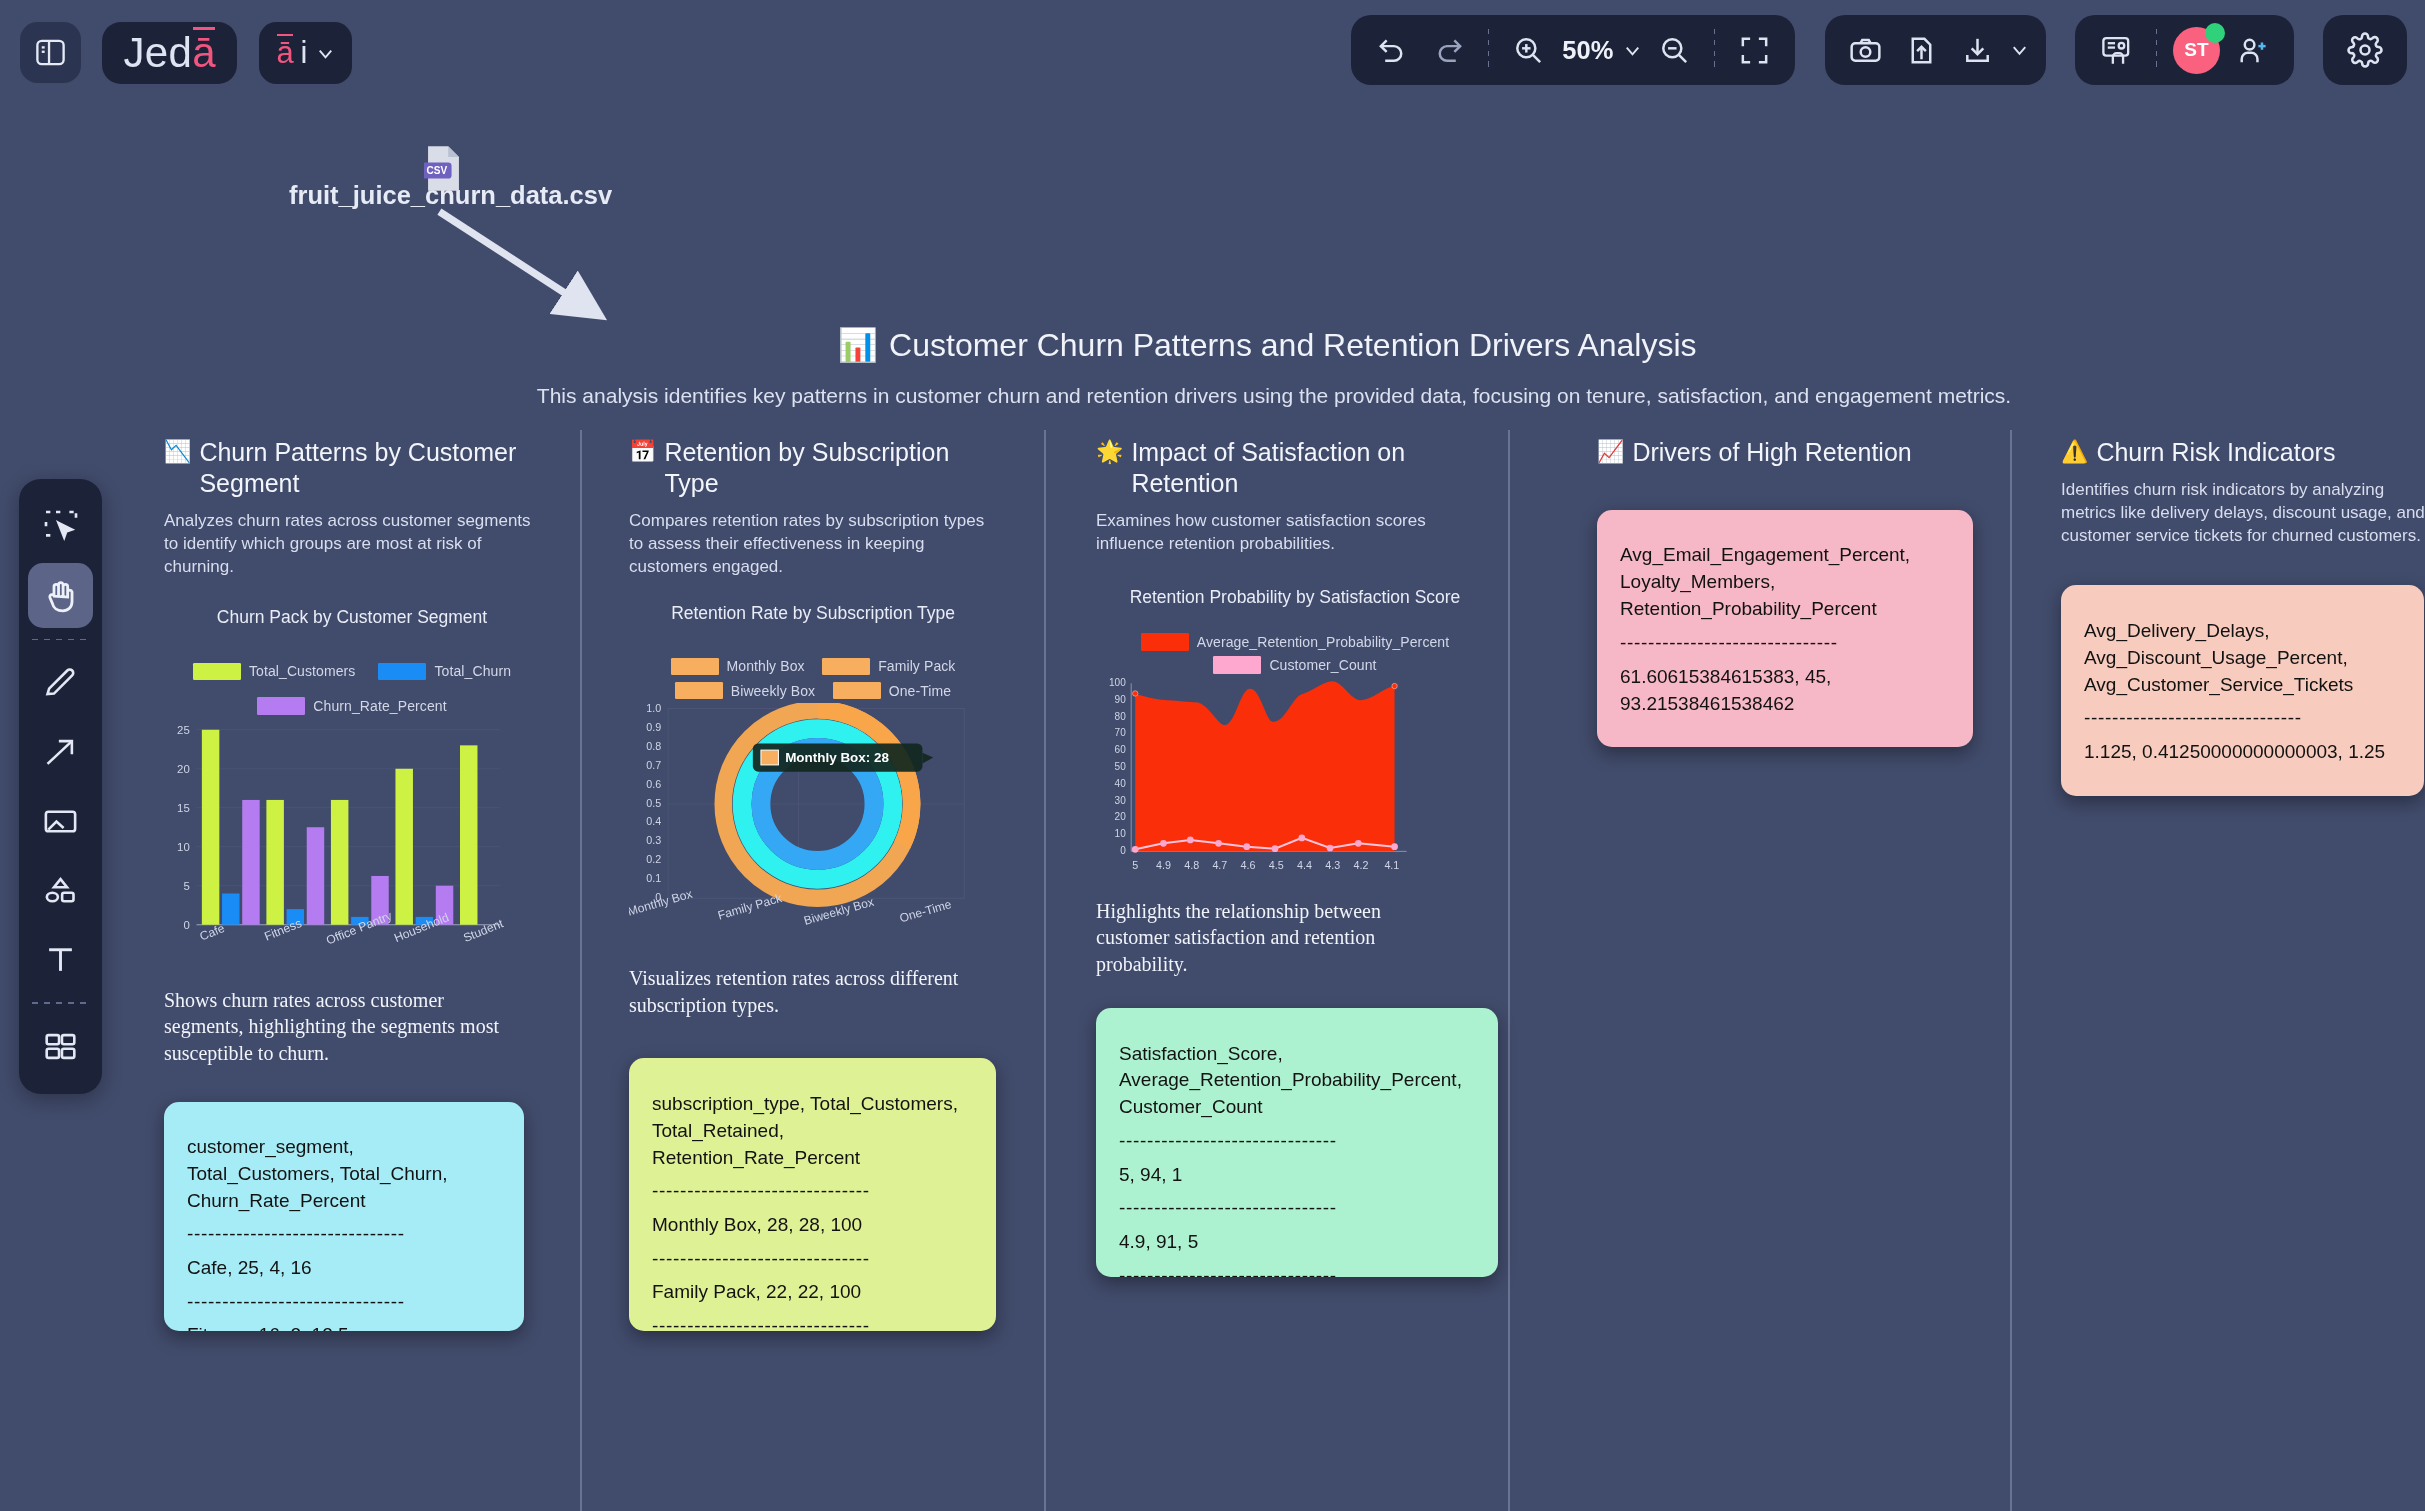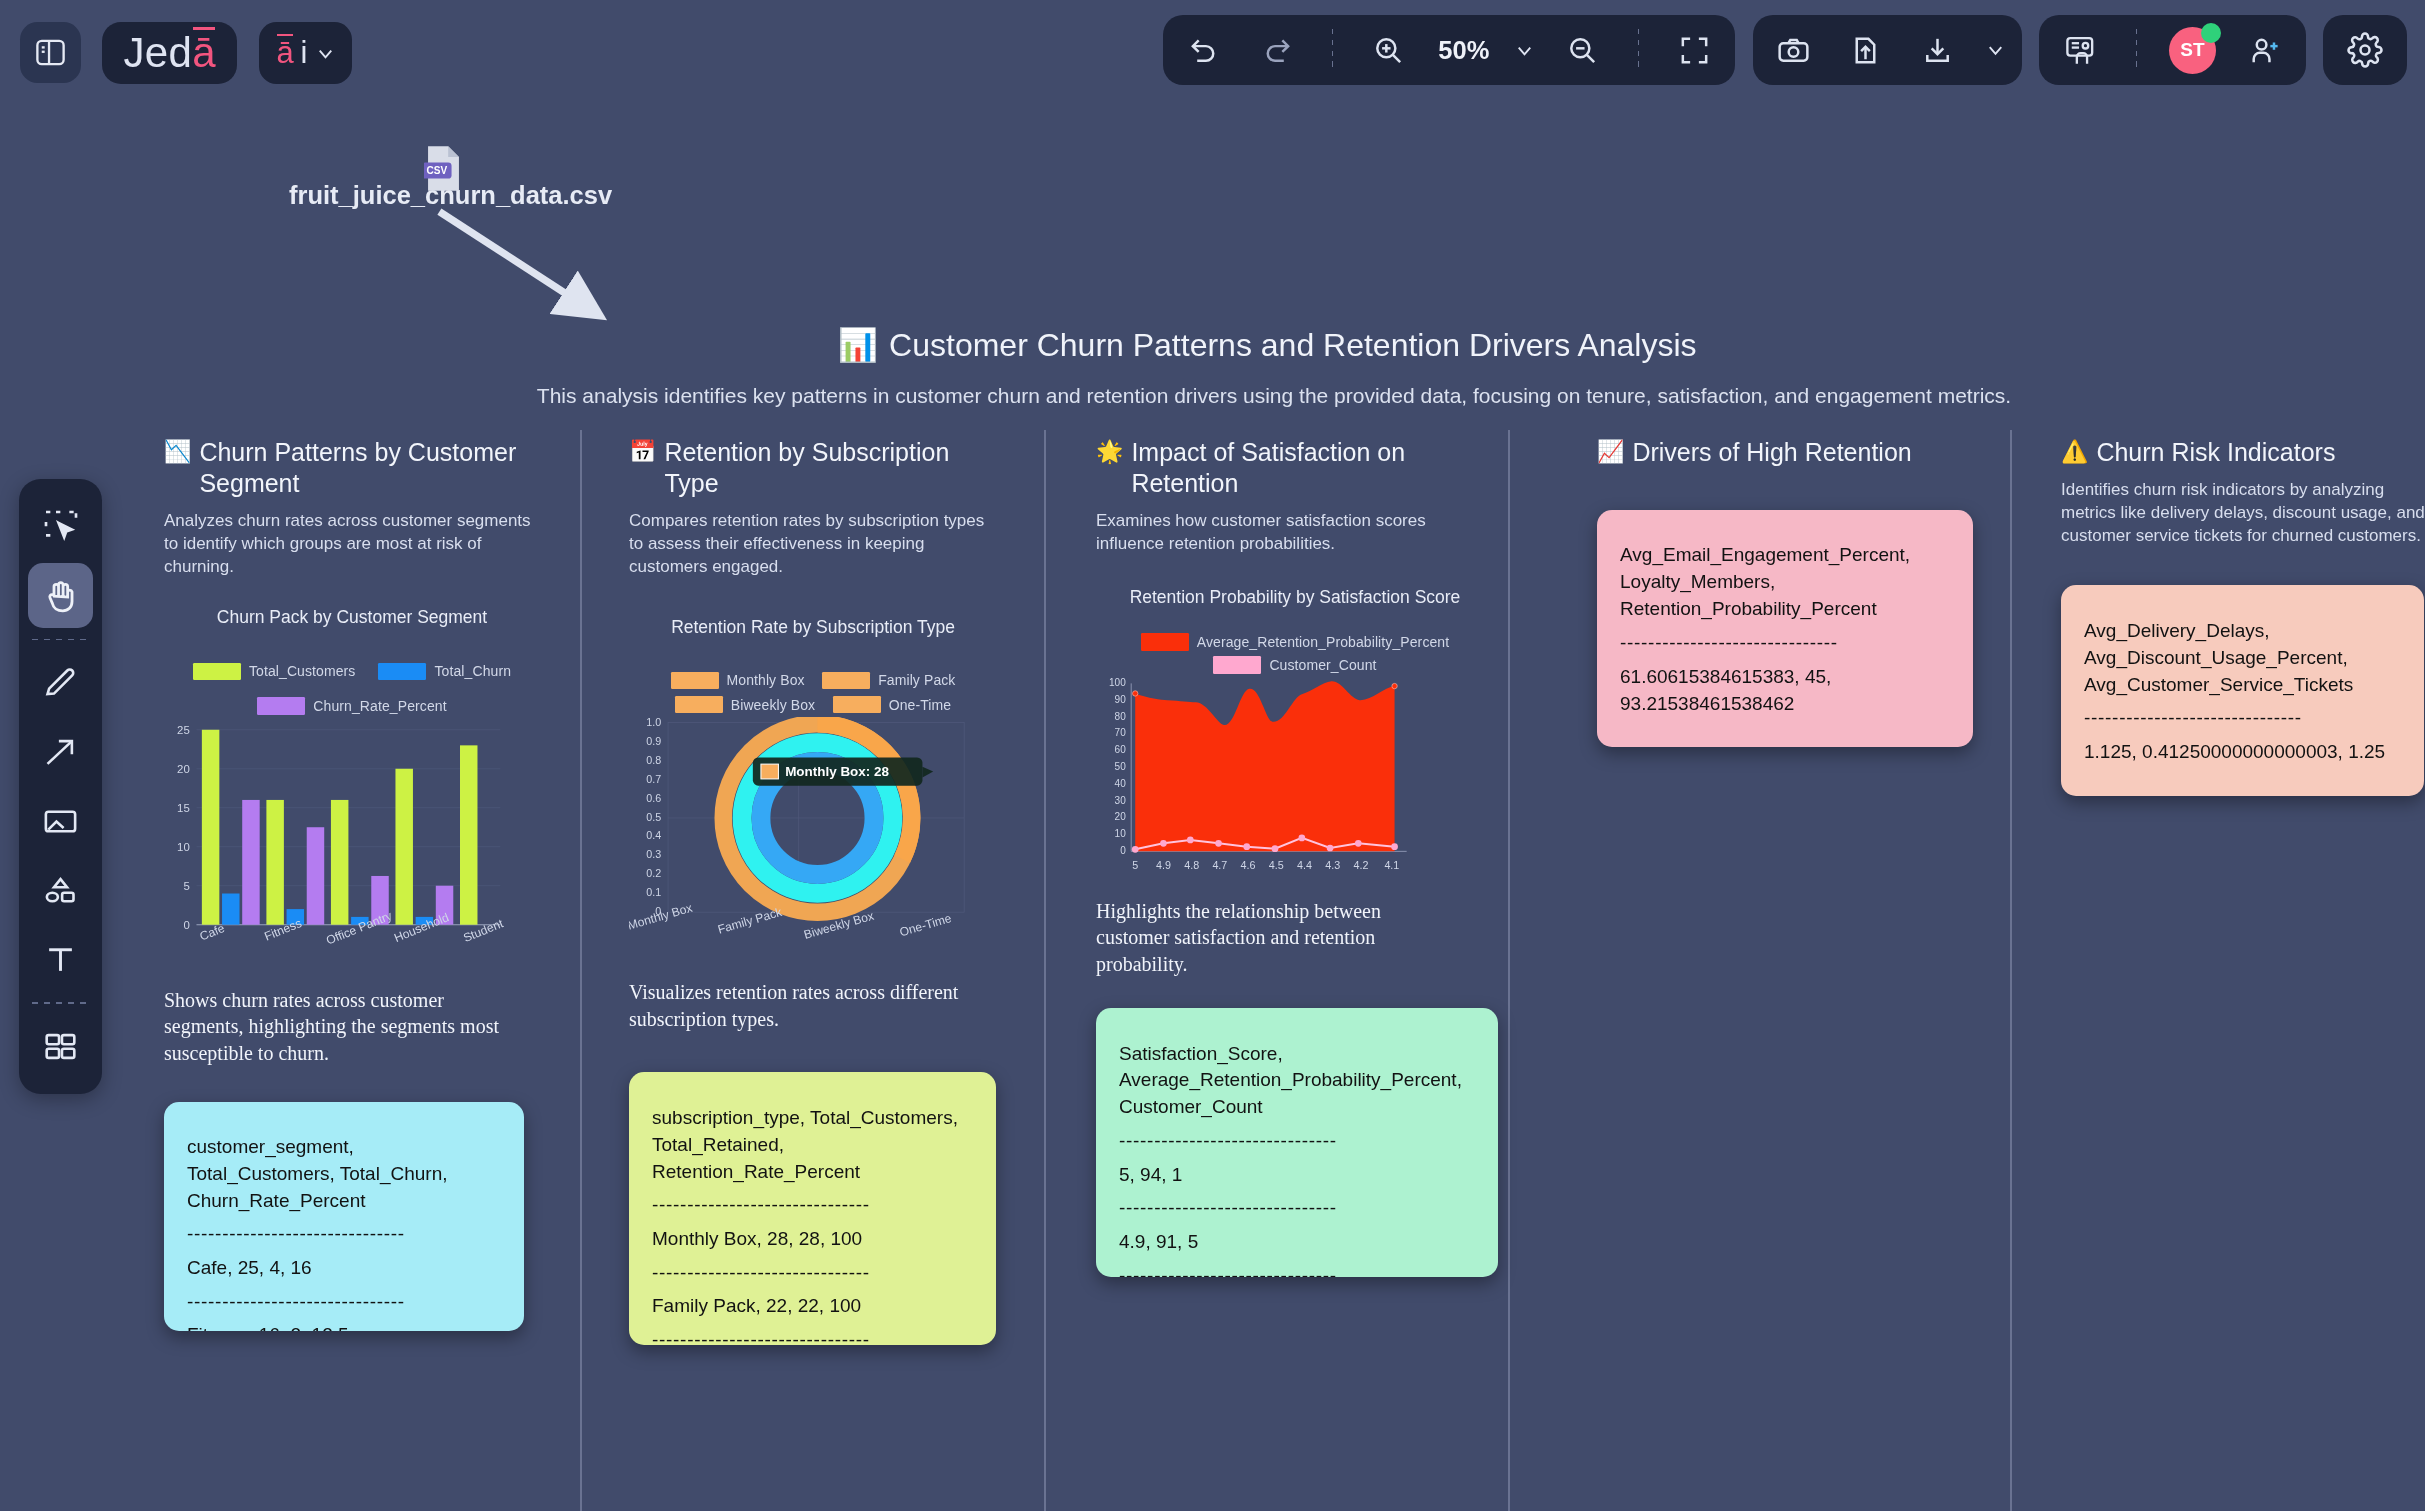--- a/index.html
+++ b/index.html
@@ -41,21 +41,21 @@
     display: flex; align-items: center; gap: 6.7px;
     font-size: 31px; color: #dfe4f2;
   }
   .ai-chip .a { color: #f2557f; position: relative; }
   .ai-chip .a::after {
     content: ""; position: absolute; left: 0; right: 0.7px; top: -1.3px;
     height: 2.7px; background: #f2557f;
   }
 
   .tb-right { position: absolute; right: 0; top: 15px; display: flex; align-items: center; gap: 17.5px; padding-right: 19px; }
-  .tb-group { background:#1c2338; border-radius: 20px; height: 70px; display:flex; align-items:center; padding: 0 15px; gap: 20px; }
+  .tb-group { background:#1c2338; border-radius: 20px; height: 70px; display:flex; align-items:center; padding: 0 15px; gap: 4px; margin-left: 12px; }
   .tb-item { width: 52px; height: 52px; display: flex; align-items: center; justify-content: center; border-radius: 12px; }
   .tb-sep { width: 1.3px; height: 42px; margin: 0 9.4px;
     background: repeating-linear-gradient(to bottom,#68718f 0 5.4px,transparent 5.4px 10.8px); }
   .zoom-val { color: #eef1f8; font-size: 25.5px; font-weight: 700; padding: 0 4px; }
   .chev { width: 23px; height: 23px; display:flex; align-items:center; justify-content:center; }
 
   .avatar {
     width: 47px; height: 47px; border-radius: 50%;
     background: #f9617f; color: #fff; font-size: 19px; font-weight: 700;
     display: flex; align-items: center; justify-content: center; position: relative;
@@ -443,21 +443,21 @@
     </div>
   </div>
 
   <div class="col" style="left:629px; width:368px;">
     <div class="card-title">
       <span class="emoji">📅</span>
       <span>Retention by Subscription Type</span>
     </div>
     <div class="card-desc">Compares retention rates by subscription types to assess their effectiveness in keeping customers engaged.</div>
 
-    <div class="chart-box" style="margin-top:38px">
+    <div class="chart-box" style="margin-top:24px">
       <div class="chart-heading">Retention Rate by Subscription Type</div>
       <div class="legend" style="margin-top:34px; gap:6.7px 17.5px">
         <div class="legend-item">
           <span class="legend-swatch" style="background:#f7ae5e"></span>
           <span class="legend-label">Monthly Box</span>
         </div>
         <div class="legend-item">
           <span class="legend-swatch" style="background:#f7ae5e"></span>
           <span class="legend-label">Family Pack</span>
         </div>

